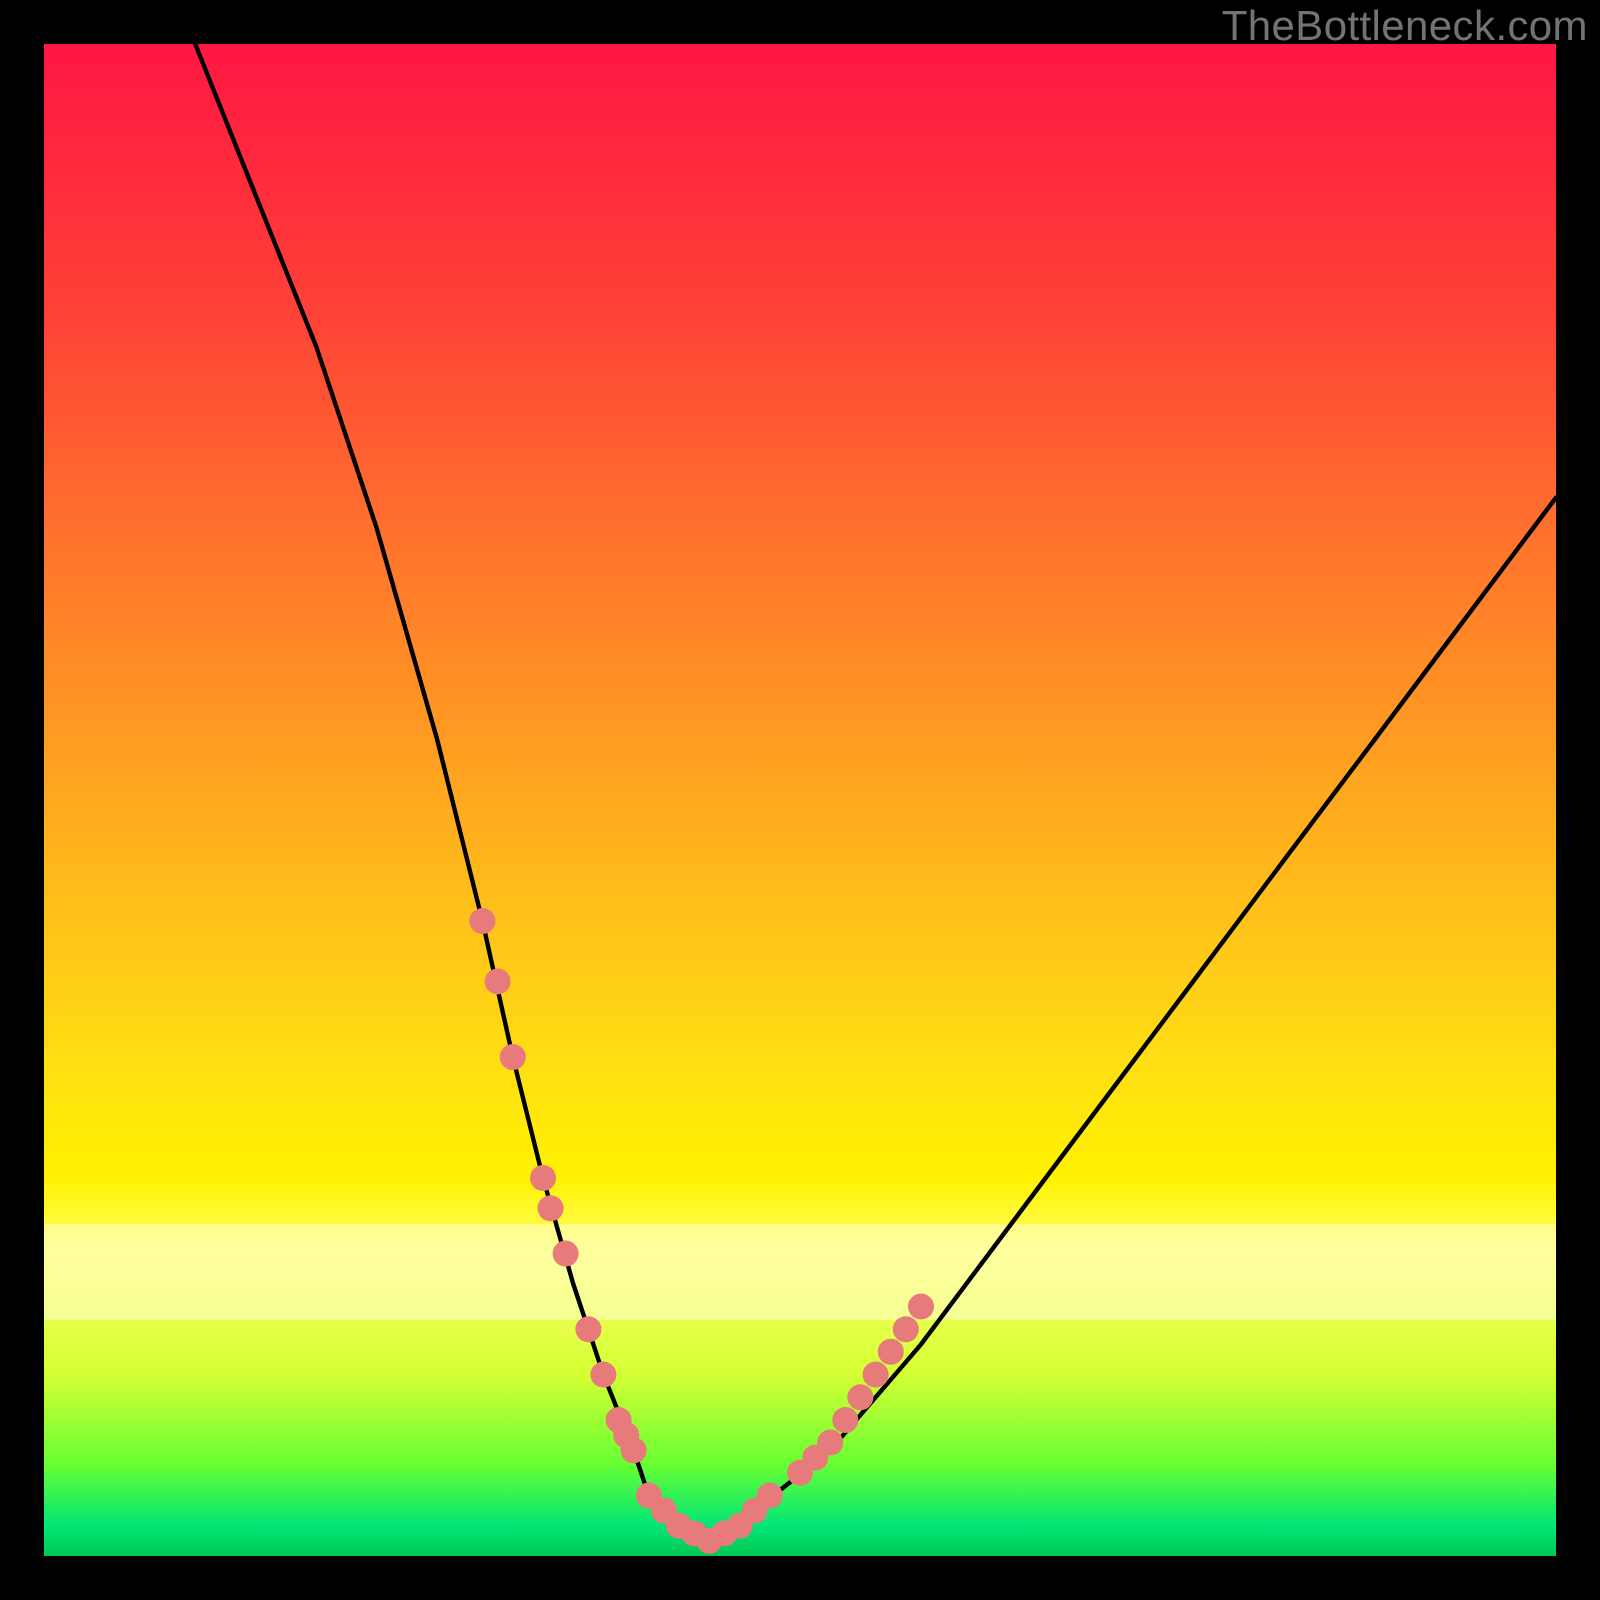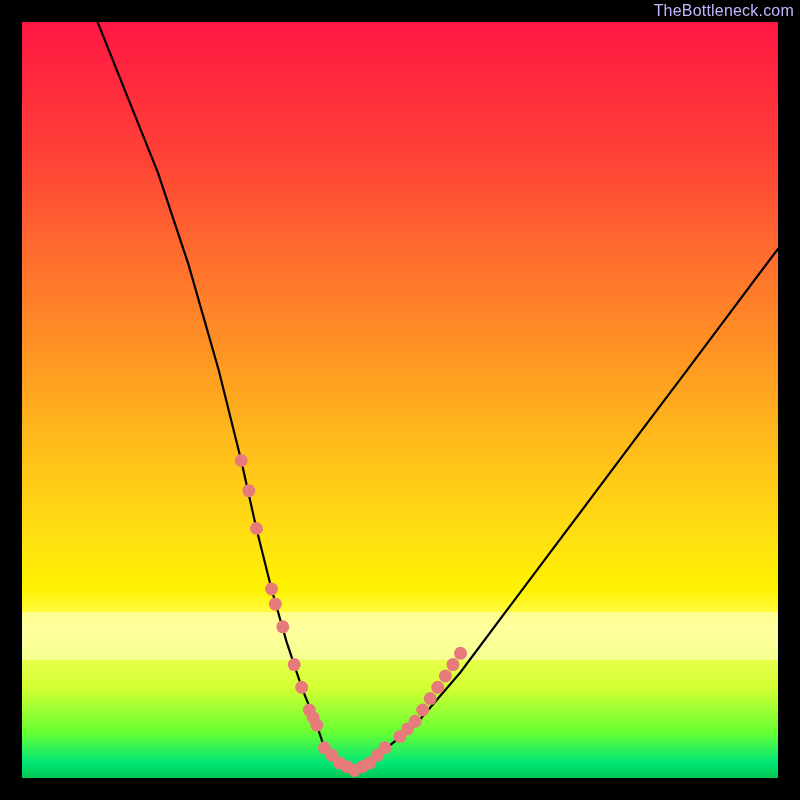--- a/index.html
+++ b/index.html
@@ -48,22 +48,22 @@
     left: 0;
     top: 0;
     width: 756px;
     height: 756px;
     pointer-events: none;
   }
   .watermark {
     position: absolute;
     top: 2px;
     right: 6px;
-    color: #c4b5fd;
-    font-size: 16px;
+    color: #737373;
+    font-size: 21px;
     font-weight: 500;
     letter-spacing: 0.2px;
   }
   
   .band {
     position: absolute;
     left: 0;
     width: 100%;
     background: rgba(255,255,204,0.55);
   }

